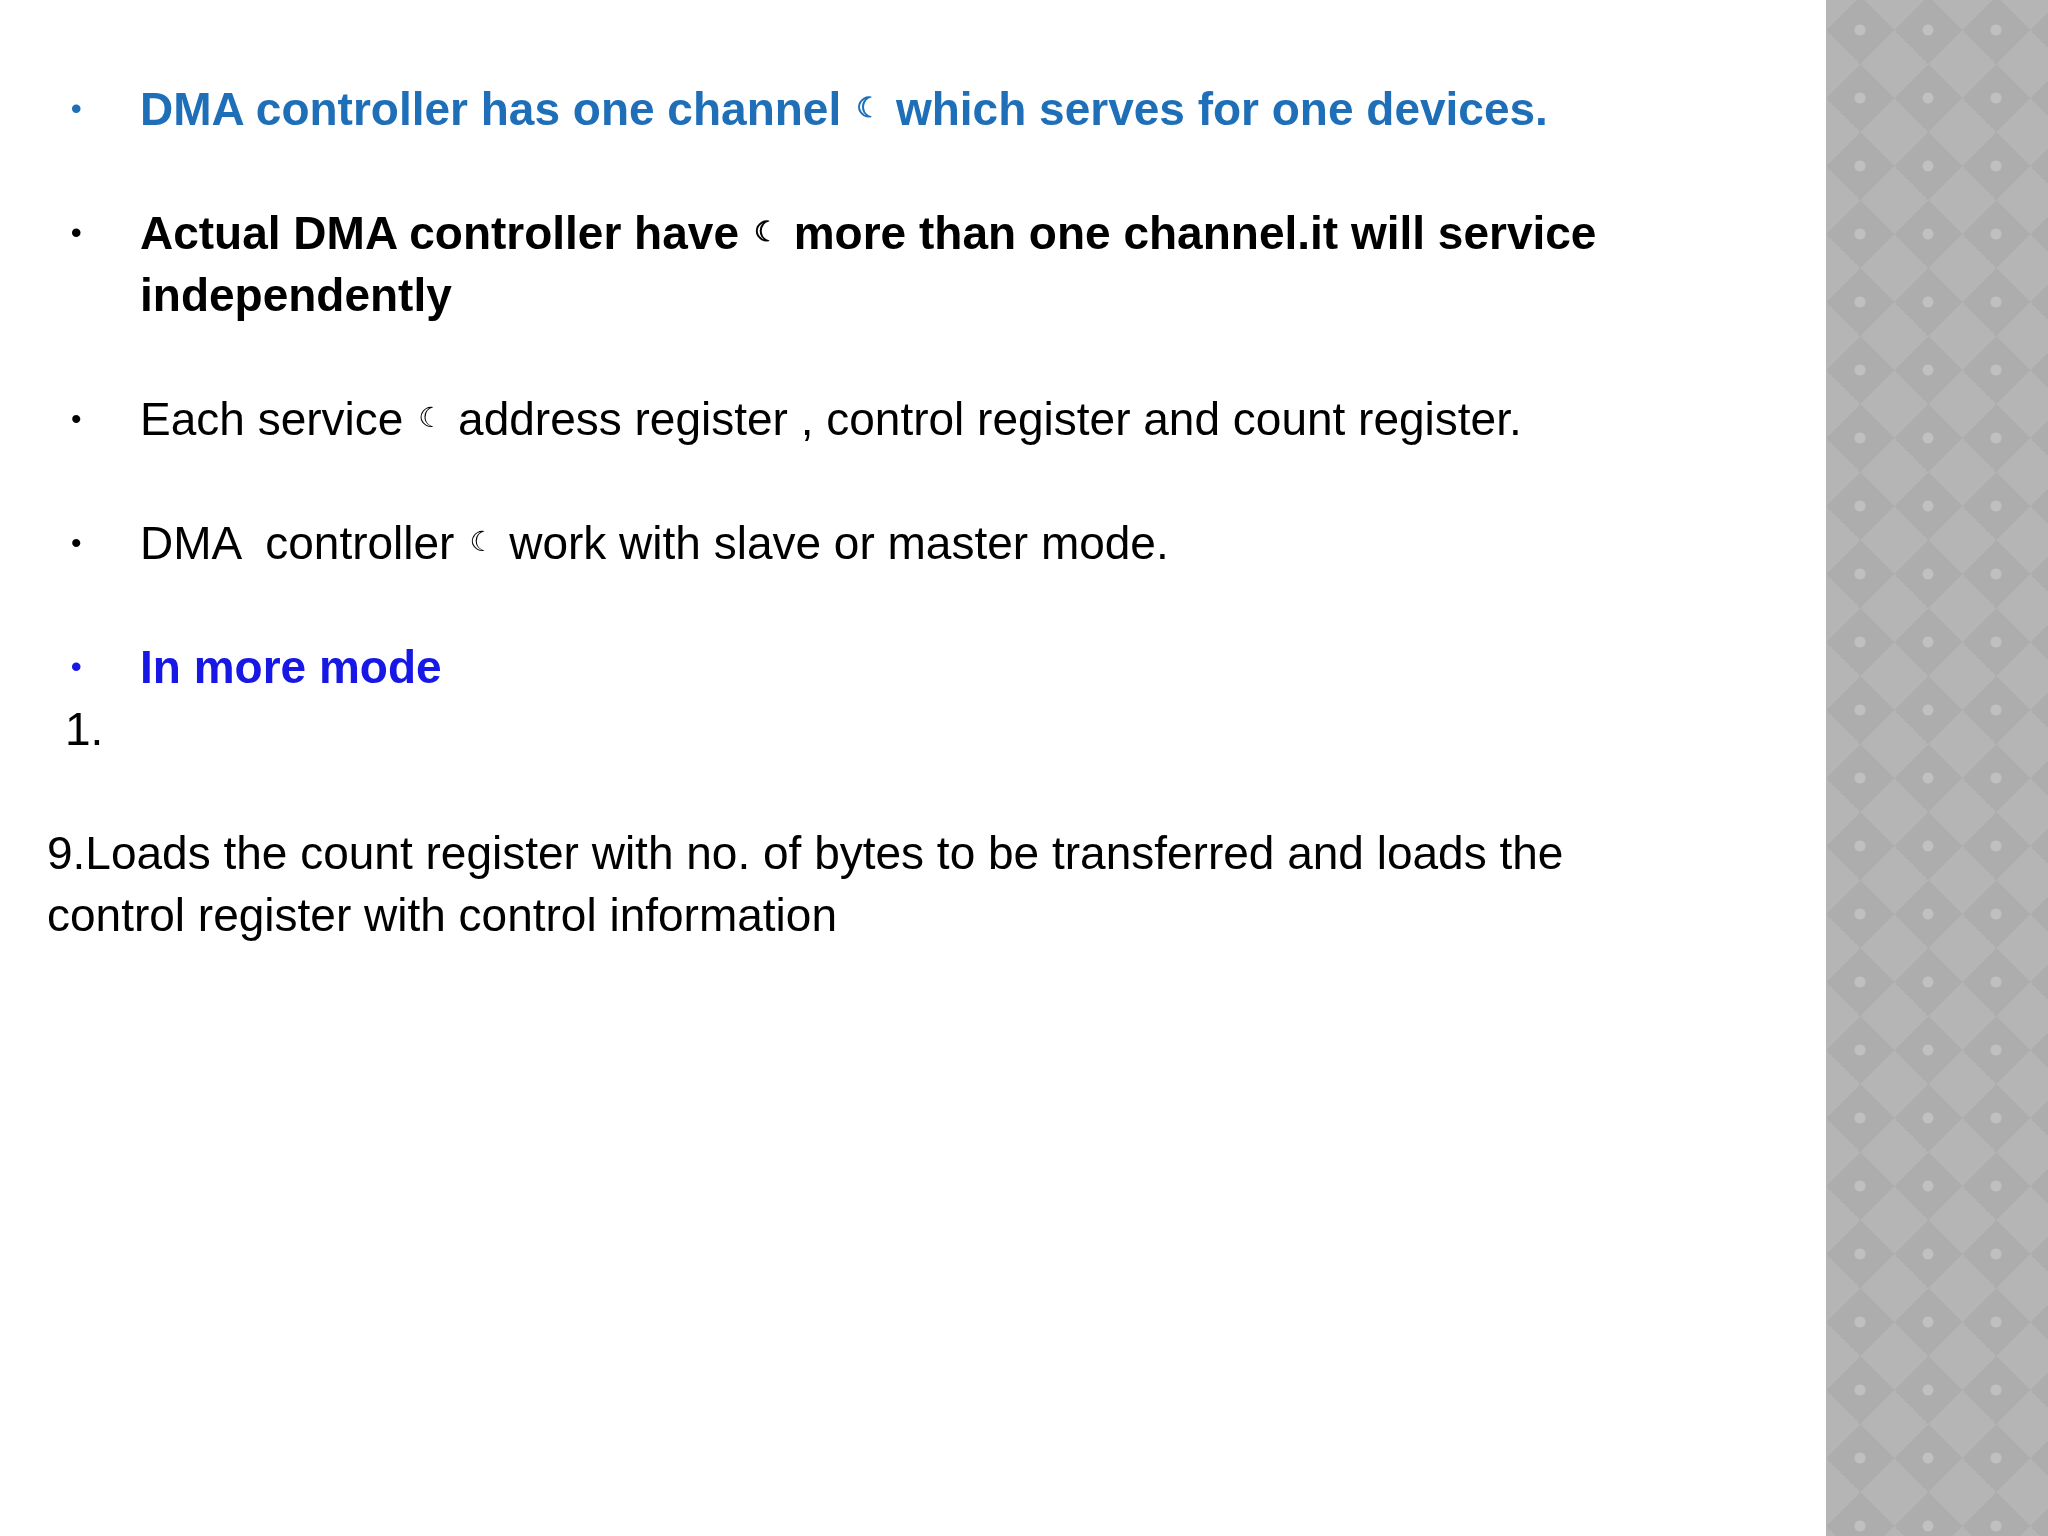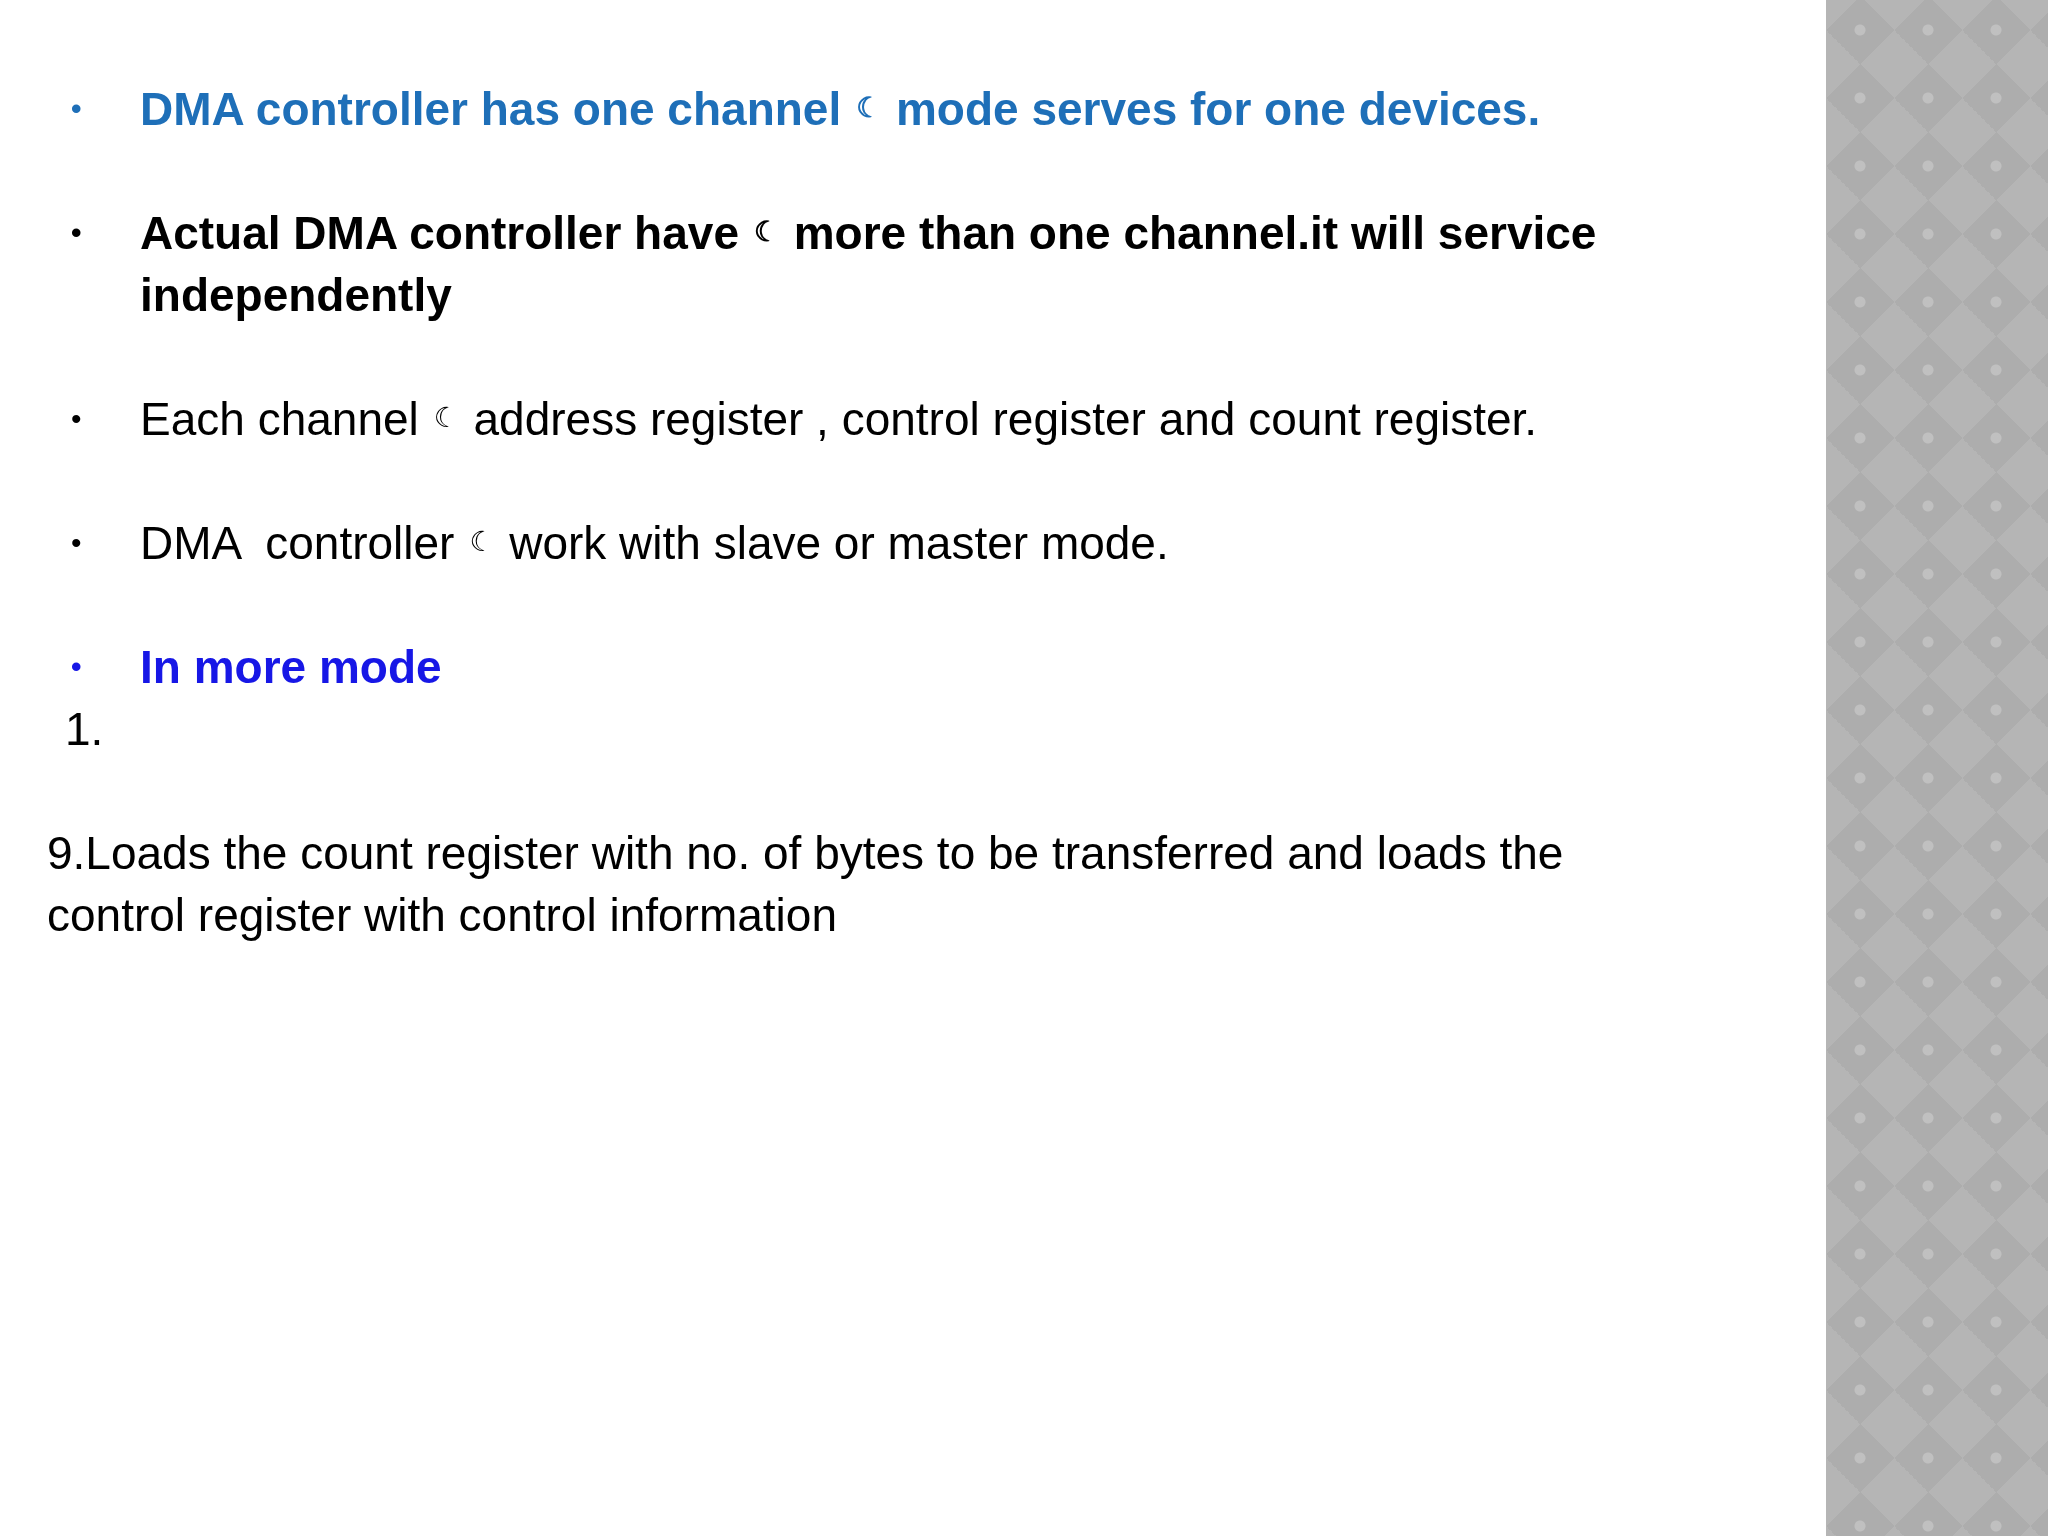--- a/index.html
+++ b/index.html
@@ -67,31 +67,31 @@
   }
 </style>
 </head>
 <body>
 
 <div class="slide">
   <div class="content">
 
     <div class="para bulleted bold steel">
       <span class="marker">•</span>
-      <span class="text"><span class="seg">DMA controller has one channel</span><span class="moon">☾</span><span class="seg">mode serves for one devices.</span></span>
+      <span class="text"><span class="seg">DMA controller has one channel</span><span class="moon">☾</span><span class="seg">which serves for one devices.</span></span>
     </div>
 
     <div class="para bulleted bold mt">
       <span class="marker">•</span>
       <span class="text"><span class="seg">Actual DMA controller have</span><span class="moon">☾</span><span class="seg">more than one channel.it will service independently</span></span>
     </div>
 
     <div class="para bulleted mt">
       <span class="marker">•</span>
-      <span class="text"><span class="seg">Each channel</span><span class="moon">☾</span><span class="seg">address register , control register and count register.</span></span>
+      <span class="text"><span class="seg">Each service</span><span class="moon">☾</span><span class="seg">address register , control register and count register.</span></span>
     </div>
 
     <div class="para bulleted mt">
       <span class="marker">•</span>
       <span class="text"><span class="seg">DMA  controller</span><span class="moon">☾</span><span class="seg red">work with slave or master mode.</span></span>
     </div>
 
     <div class="para bulleted bold blue mt">
       <span class="marker">•</span>
       <span class="text"><span class="seg">In more mode</span></span>

